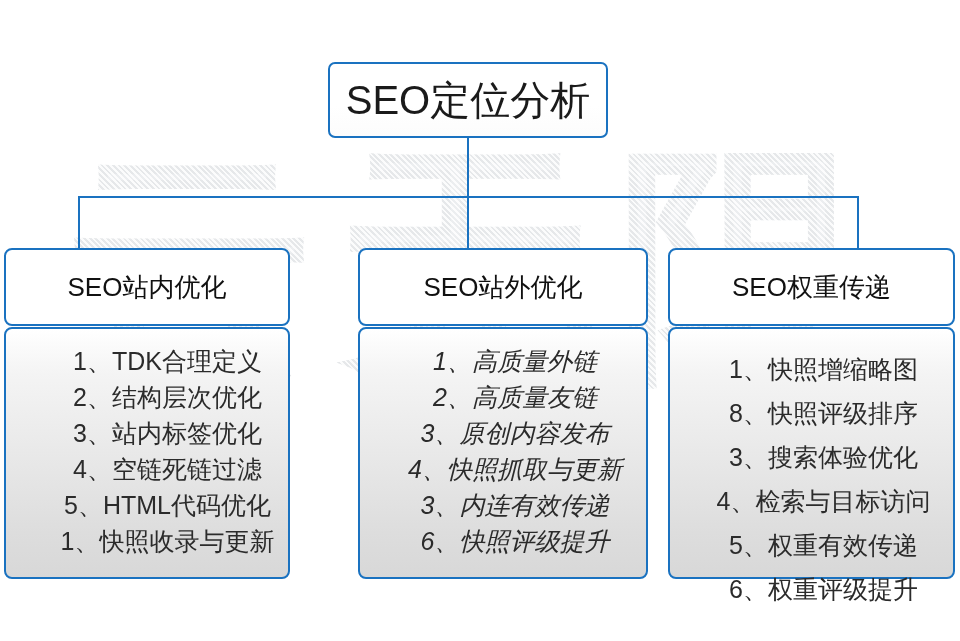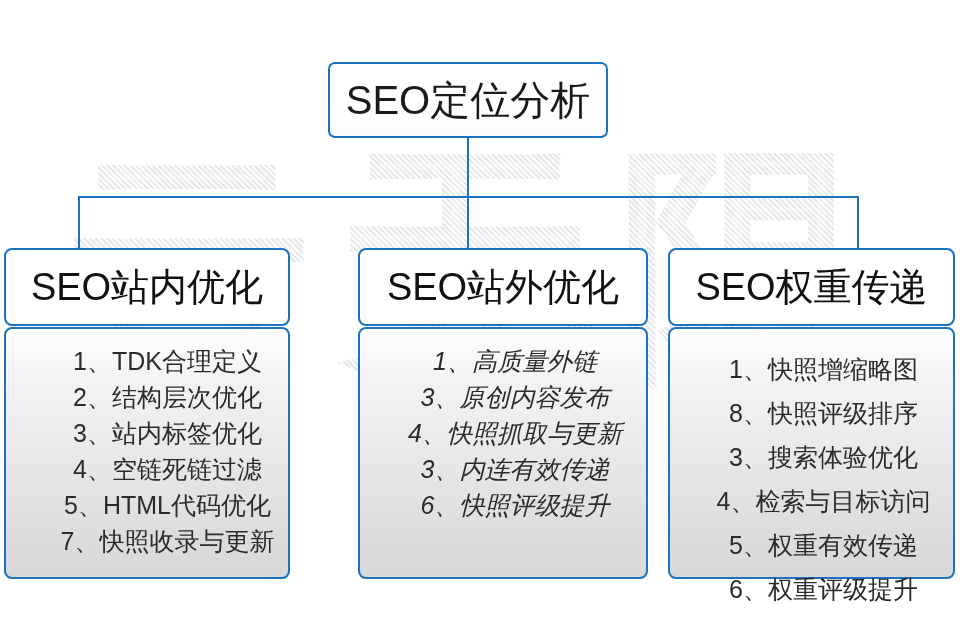--- a/index.html
+++ b/index.html
@@ -99,21 +99,21 @@
     border: 2px solid #1a72c0;
     border-radius: 8px;
     background: #ffffff;
     display: flex;
     align-items: center;
     justify-content: center;
     position: relative;
     z-index: 3;
   }
   .col-header .htxt {
-    font-size: 38px;
+    font-size: 26px;
     color: #111111;
     white-space: nowrap;
   }
   .col-body {
     box-sizing: border-box;
     margin-top: 1px;
     height: 252px;
     border: 2px solid #1a72c0;
     border-radius: 8px;
     background: linear-gradient(to bottom,
@@ -172,32 +172,33 @@
     <div class="col-header">
       <span class="htxt">SEO站内优化</span>
     </div>
     <div class="col-body">
       <ol>
         <li>1、TDK合理定义</li>
         <li>2、结构层次优化</li>
         <li>3、站内标签优化</li>
         <li>4、空链死链过滤</li>
         <li>5、HTML代码优化</li>
-        <li>7、快照收录与更新</li>
+        <li>1、快照收录与更新</li>
       </ol>
     </div>
   </div>
 
   <div class="column" id="col-2">
     <div class="col-header">
       <span class="htxt">SEO站外优化</span>
     </div>
     <div class="col-body">
       <ol>
         <li>1、高质量外链</li>
+        <li>2、高质量友链</li>
         <li>3、原创内容发布</li>
         <li>4、快照抓取与更新</li>
         <li>3、内连有效传递</li>
         <li>6、快照评级提升</li>
       </ol>
     </div>
   </div>
 
   <div class="column" id="col-3">
     <div class="col-header">

